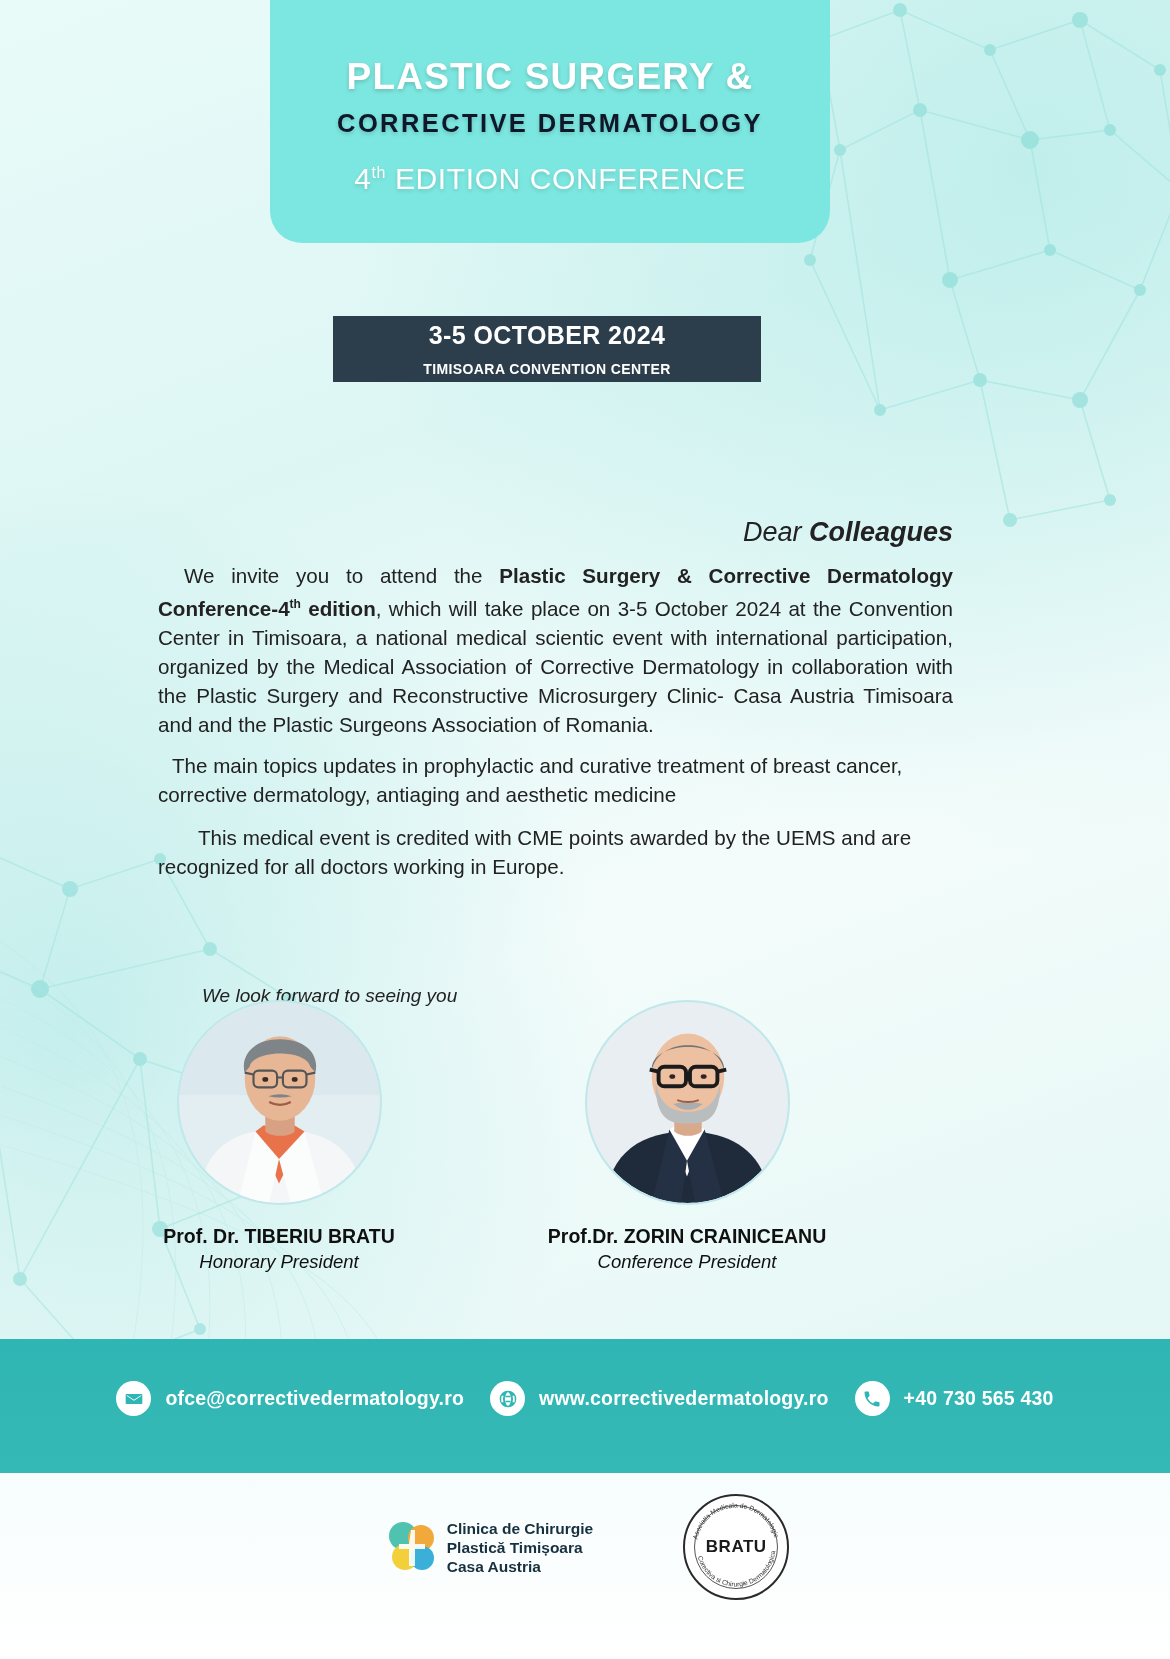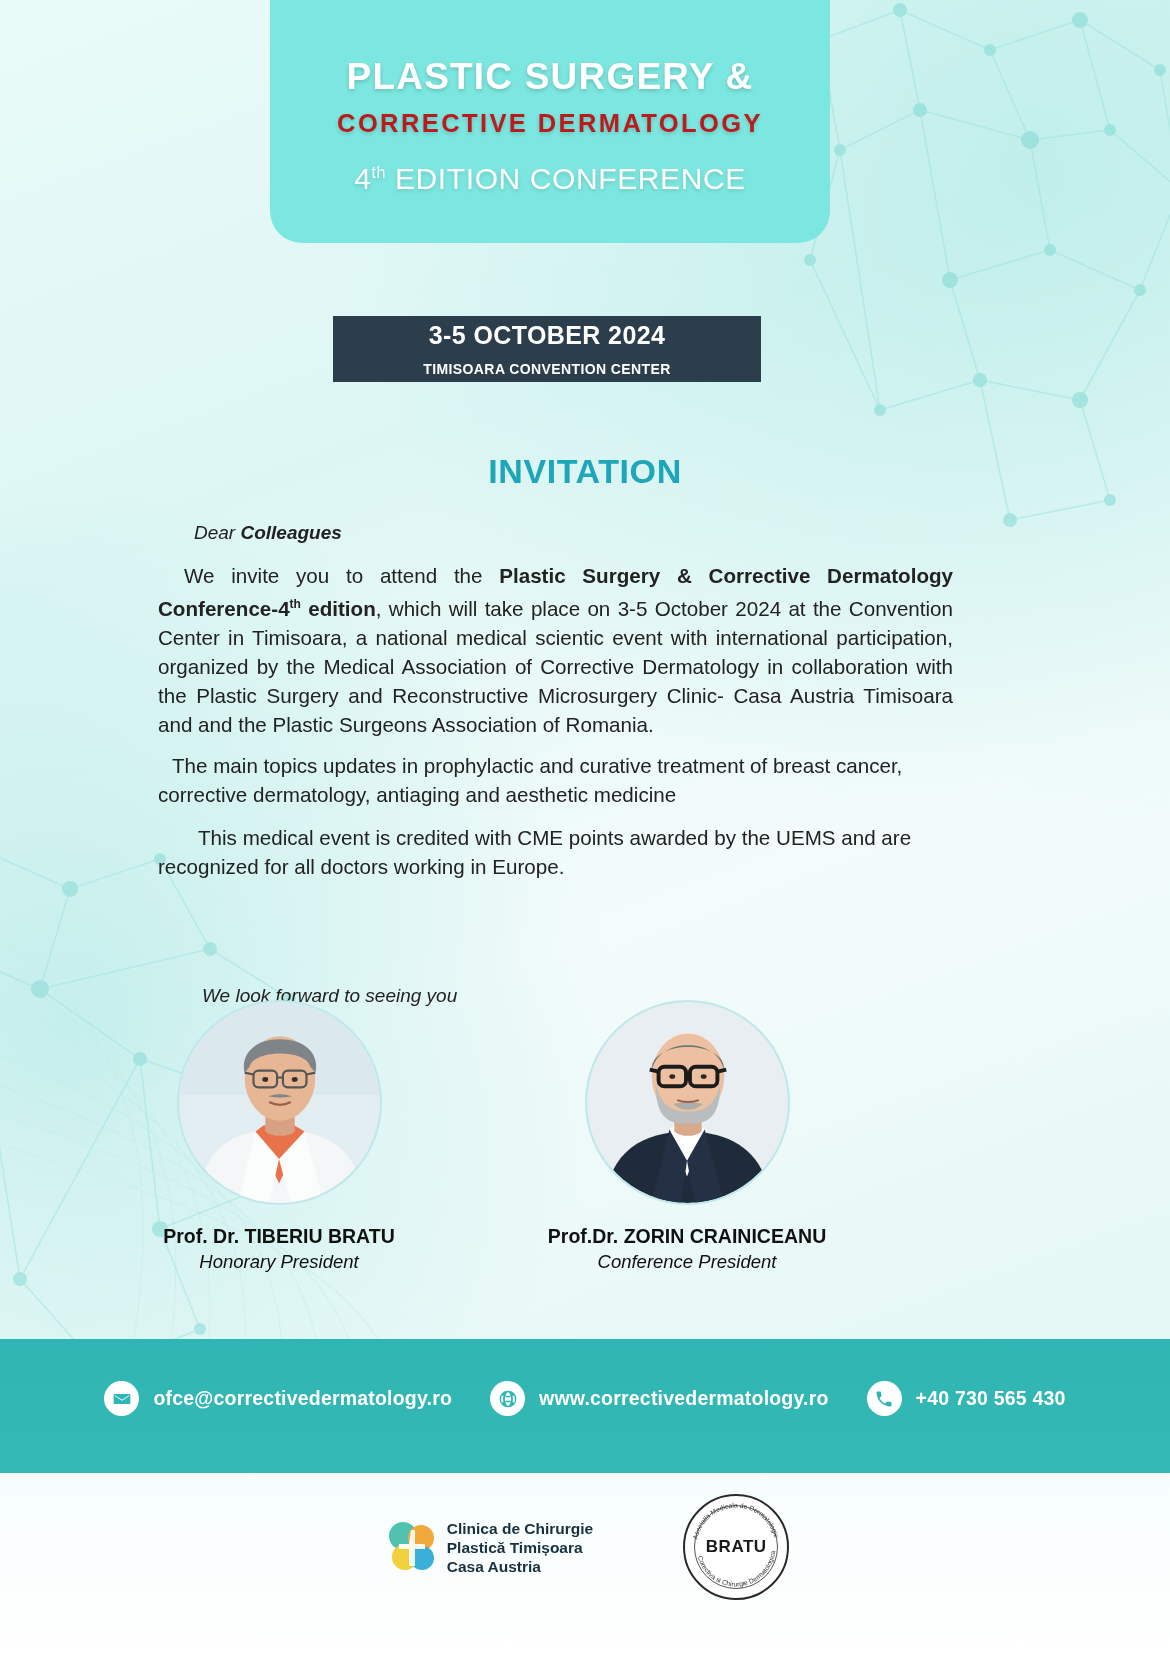--- a/index.html
+++ b/index.html
@@ -30,21 +30,21 @@
     border-bottom-left-radius: 32px; border-bottom-right-radius: 32px;
     display: flex; flex-direction: column; align-items: center; justify-content: flex-start;
     padding-top: 56px;
   }
   .title-main {
     color: #ffffff; font-weight: 800; font-size: 37px; letter-spacing: 1.2px;
     text-shadow: 0 2px 4px rgba(0,0,0,0.18);
     white-space: nowrap;
   }
   .title-sub {
-    color: #b91c1c; font-weight: 700; font-size: 25.5px; letter-spacing: 2.4px;
+    color: #0f172a; font-weight: 700; font-size: 25.5px; letter-spacing: 2.4px;
     margin-top: 11px; text-shadow: 0 2px 4px rgba(0,0,0,0.18);
     white-space: nowrap;
   }
   .title-edition {
     color: #ffffff; font-weight: 400; font-size: 30px; letter-spacing: .6px;
     margin-top: 24px; text-shadow: 0 2px 4px rgba(0,0,0,0.15);
     white-space: nowrap;
   }
   .title-edition sup { font-size: 16px; vertical-align: super; }
 
@@ -59,21 +59,21 @@
 
   
   .invitation-title {
     position: absolute; top: 452px; left: 0; width: 1170px; text-align: center;
     color: #1fa6b8; font-weight: 800; font-size: 34px; letter-spacing: .6px;
   }
   .letter {
     position: absolute; top: 518px; left: 158px; width: 795px;
     color: #222; font-size: 20.6px; line-height: 29px;
   }
-  .salutation { font-style: italic; font-size: 19px; margin-left: 36px; margin-bottom: 14px; }
+  .salutation { font-style: italic; font-size: 27px; margin-left: 36px; margin-bottom: 14px; text-align: right; }
   .salutation b { font-style: italic; font-weight: 700; }
   .para { text-align: justify; }
   .para b { font-weight: 700; }
   .para sup { font-size: 12px; vertical-align: super; }
   .para-2 { margin-top: 12px; text-align: left; }
   .para-3 { margin-top: 14px; text-align: left; }
   .closing {
     position: absolute; top: 985px; left: 160px;
     font-style: italic; font-size: 19px; color: #222; margin-left: 42px;
   }
@@ -90,21 +90,21 @@
   .person-name { margin-top: 20px; font-weight: 700; font-size: 19.5px; color: #101010; white-space: nowrap; }
   .person-role { font-style: italic; font-size: 18.5px; color: #101010; margin-top: 3px; }
 
   
   .footer {
     position: absolute; bottom: 0; left: 0; width: 1170px; height: 320px;
     background: linear-gradient(180deg, #2fb5b3 0%, #35b9b6 42%, #f7fdfd 42%, #ffffff 100%);
   }
   .contact-row {
     position: absolute; top: 42px; left: 0; width: 1170px;
-    display: flex; align-items: center; justify-content: center; gap: 38px;
+    display: flex; align-items: center; justify-content: center; gap: 26px;
   }
   .contact { display: flex; align-items: center; gap: 14px; }
   .contact-ic {
     width: 35px; height: 35px; border-radius: 50%; background: #ffffff;
     display: flex; align-items: center; justify-content: center; color: #2fb5b3;
   }
   .contact-ic svg { width: 20px; height: 20px; fill: #2fb5b3; }
   .contact-text { color: #ffffff; font-weight: 700; font-size: 19.5px; letter-spacing: .2px; }
 
   .logos { position: absolute; top: 155px; left: 0; width: 1170px; display: flex; align-items: center; justify-content: center; gap: 90px; }
@@ -216,21 +216,20 @@
     <div class="title-edition">
       <span>4</span><sup>th</sup><span> EDITION CONFERENCE</span>
     </div>
   </div>
 
   <div class="date-box">
     <div class="date-line1">3-5 OCTOBER 2024</div>
     <div class="date-line2">TIMISOARA CONVENTION CENTER</div>
   </div>
 
-  <div class="invitation-title">INVITATION</div>
 
   <div class="letter">
     <div class="salutation">
       <span>Dear </span><b>Colleagues</b>
     </div>
     <div class="para">
       <span style="display:inline-block;width:26px;"></span><span>We invite you to attend the </span><b>Plastic Surgery &amp; Corrective Dermatology Conference-4</b><b><sup>th</sup></b><b> edition</b><span>, which will take place on   3-5  October  2024  at the Convention  Center  in  Timisoara,  a  national  medical  scientic  event  with international participation, organized by the Medical Association of Corrective Dermatology  in  collaboration  with  the  Plastic  Surgery  and  Reconstructive Microsurgery Clinic- Casa Austria Timisoara and and the Plastic Surgeons Association of Romania.</span>
     </div>
     <div class="para para-2">
       <span style="display:inline-block;width:14px;"></span><span>The main topics updates in prophylactic and curative treatment of breast cancer, corrective dermatology, antiaging and aesthetic medicine</span>

